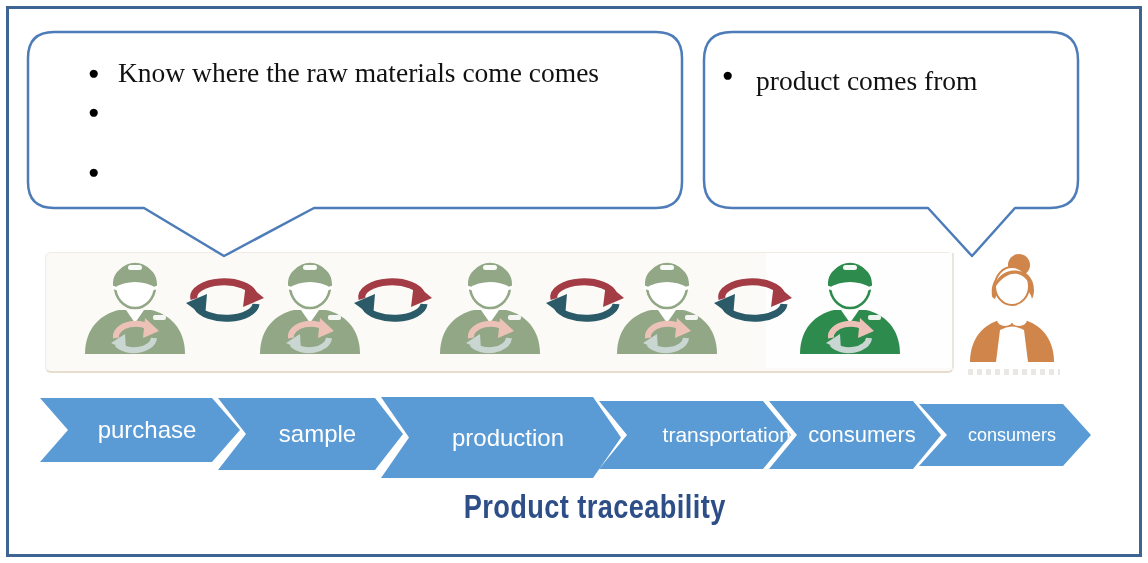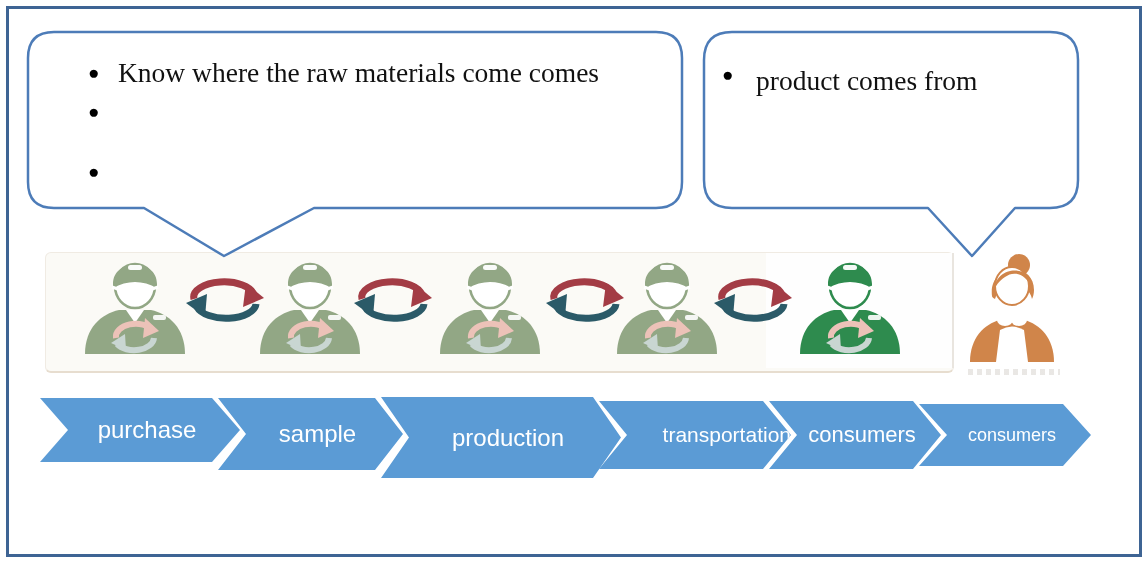--- a/index.html
+++ b/index.html
@@ -186,15 +186,18 @@
   <div class="chev c4">
       <span>transportation</span>
     </div>
   <div class="chev c5">
       <span>consumers</span>
     </div>
   <div class="chev c6">
       <span>consumers</span>
     </div>
 
+  <div class="title">
+    <span>Product traceability</span>
+  </div>
 
   <div class="frame"></div>
 </div>
 
 </body></html>

